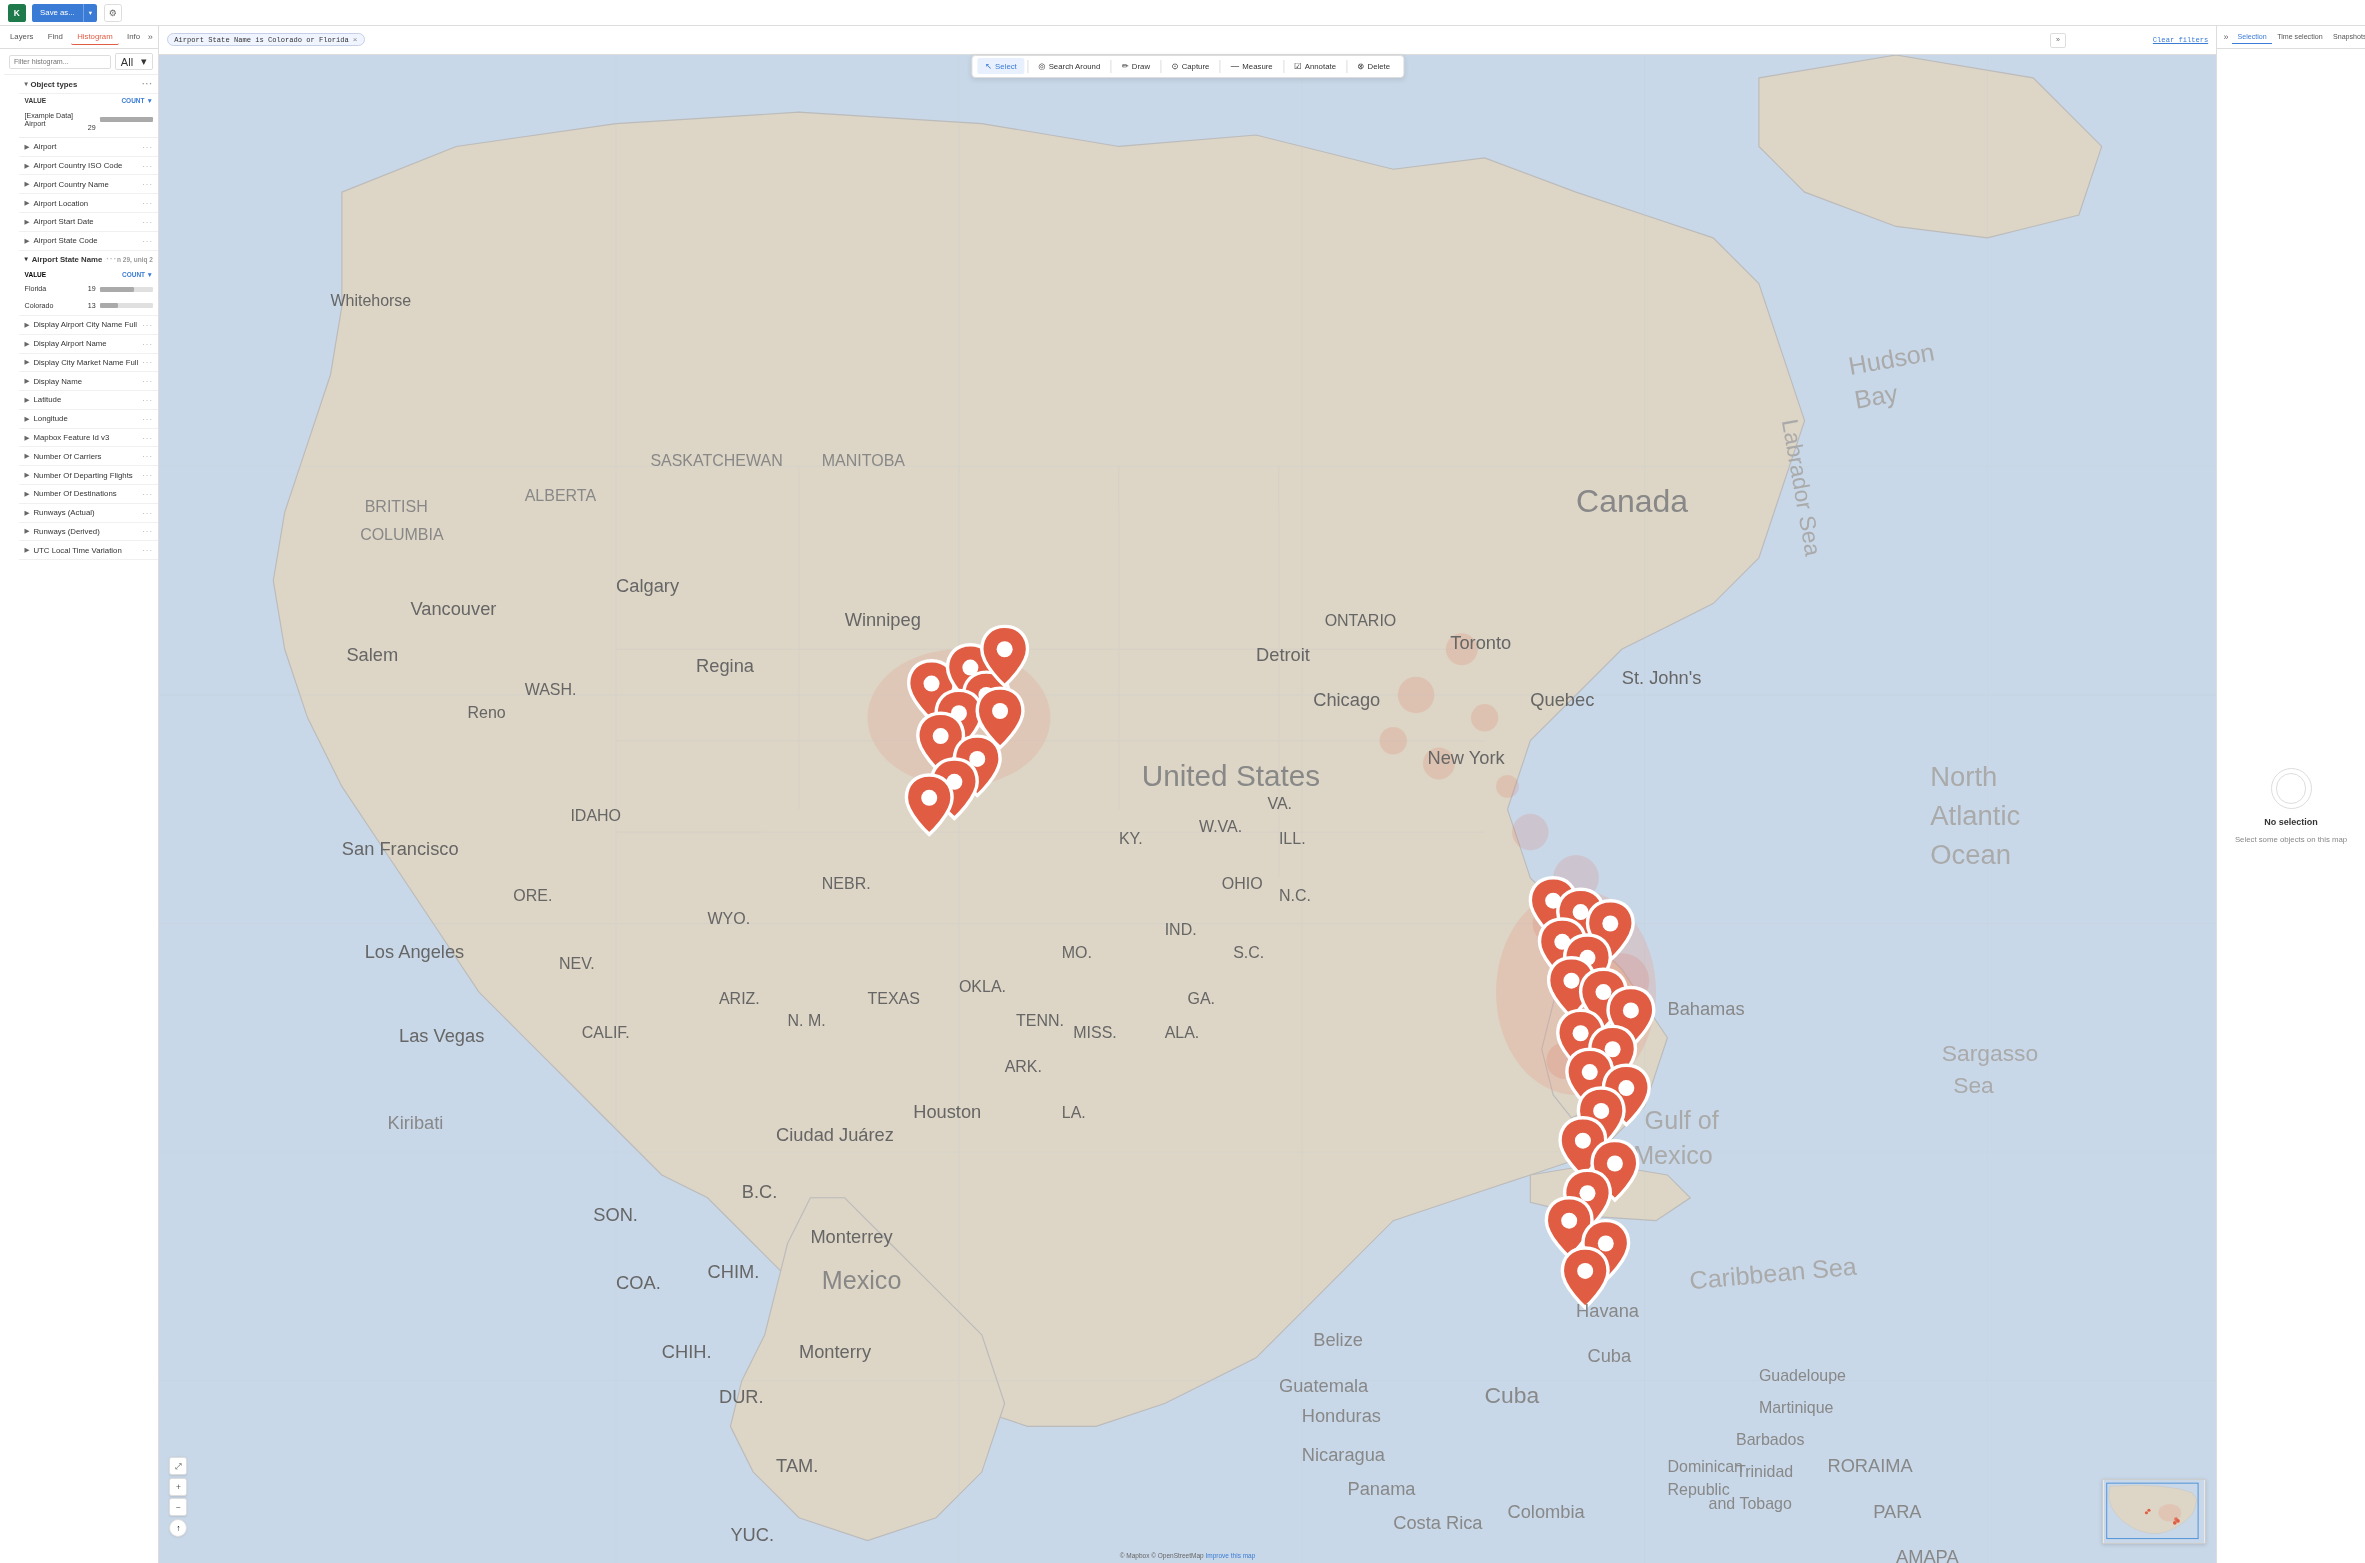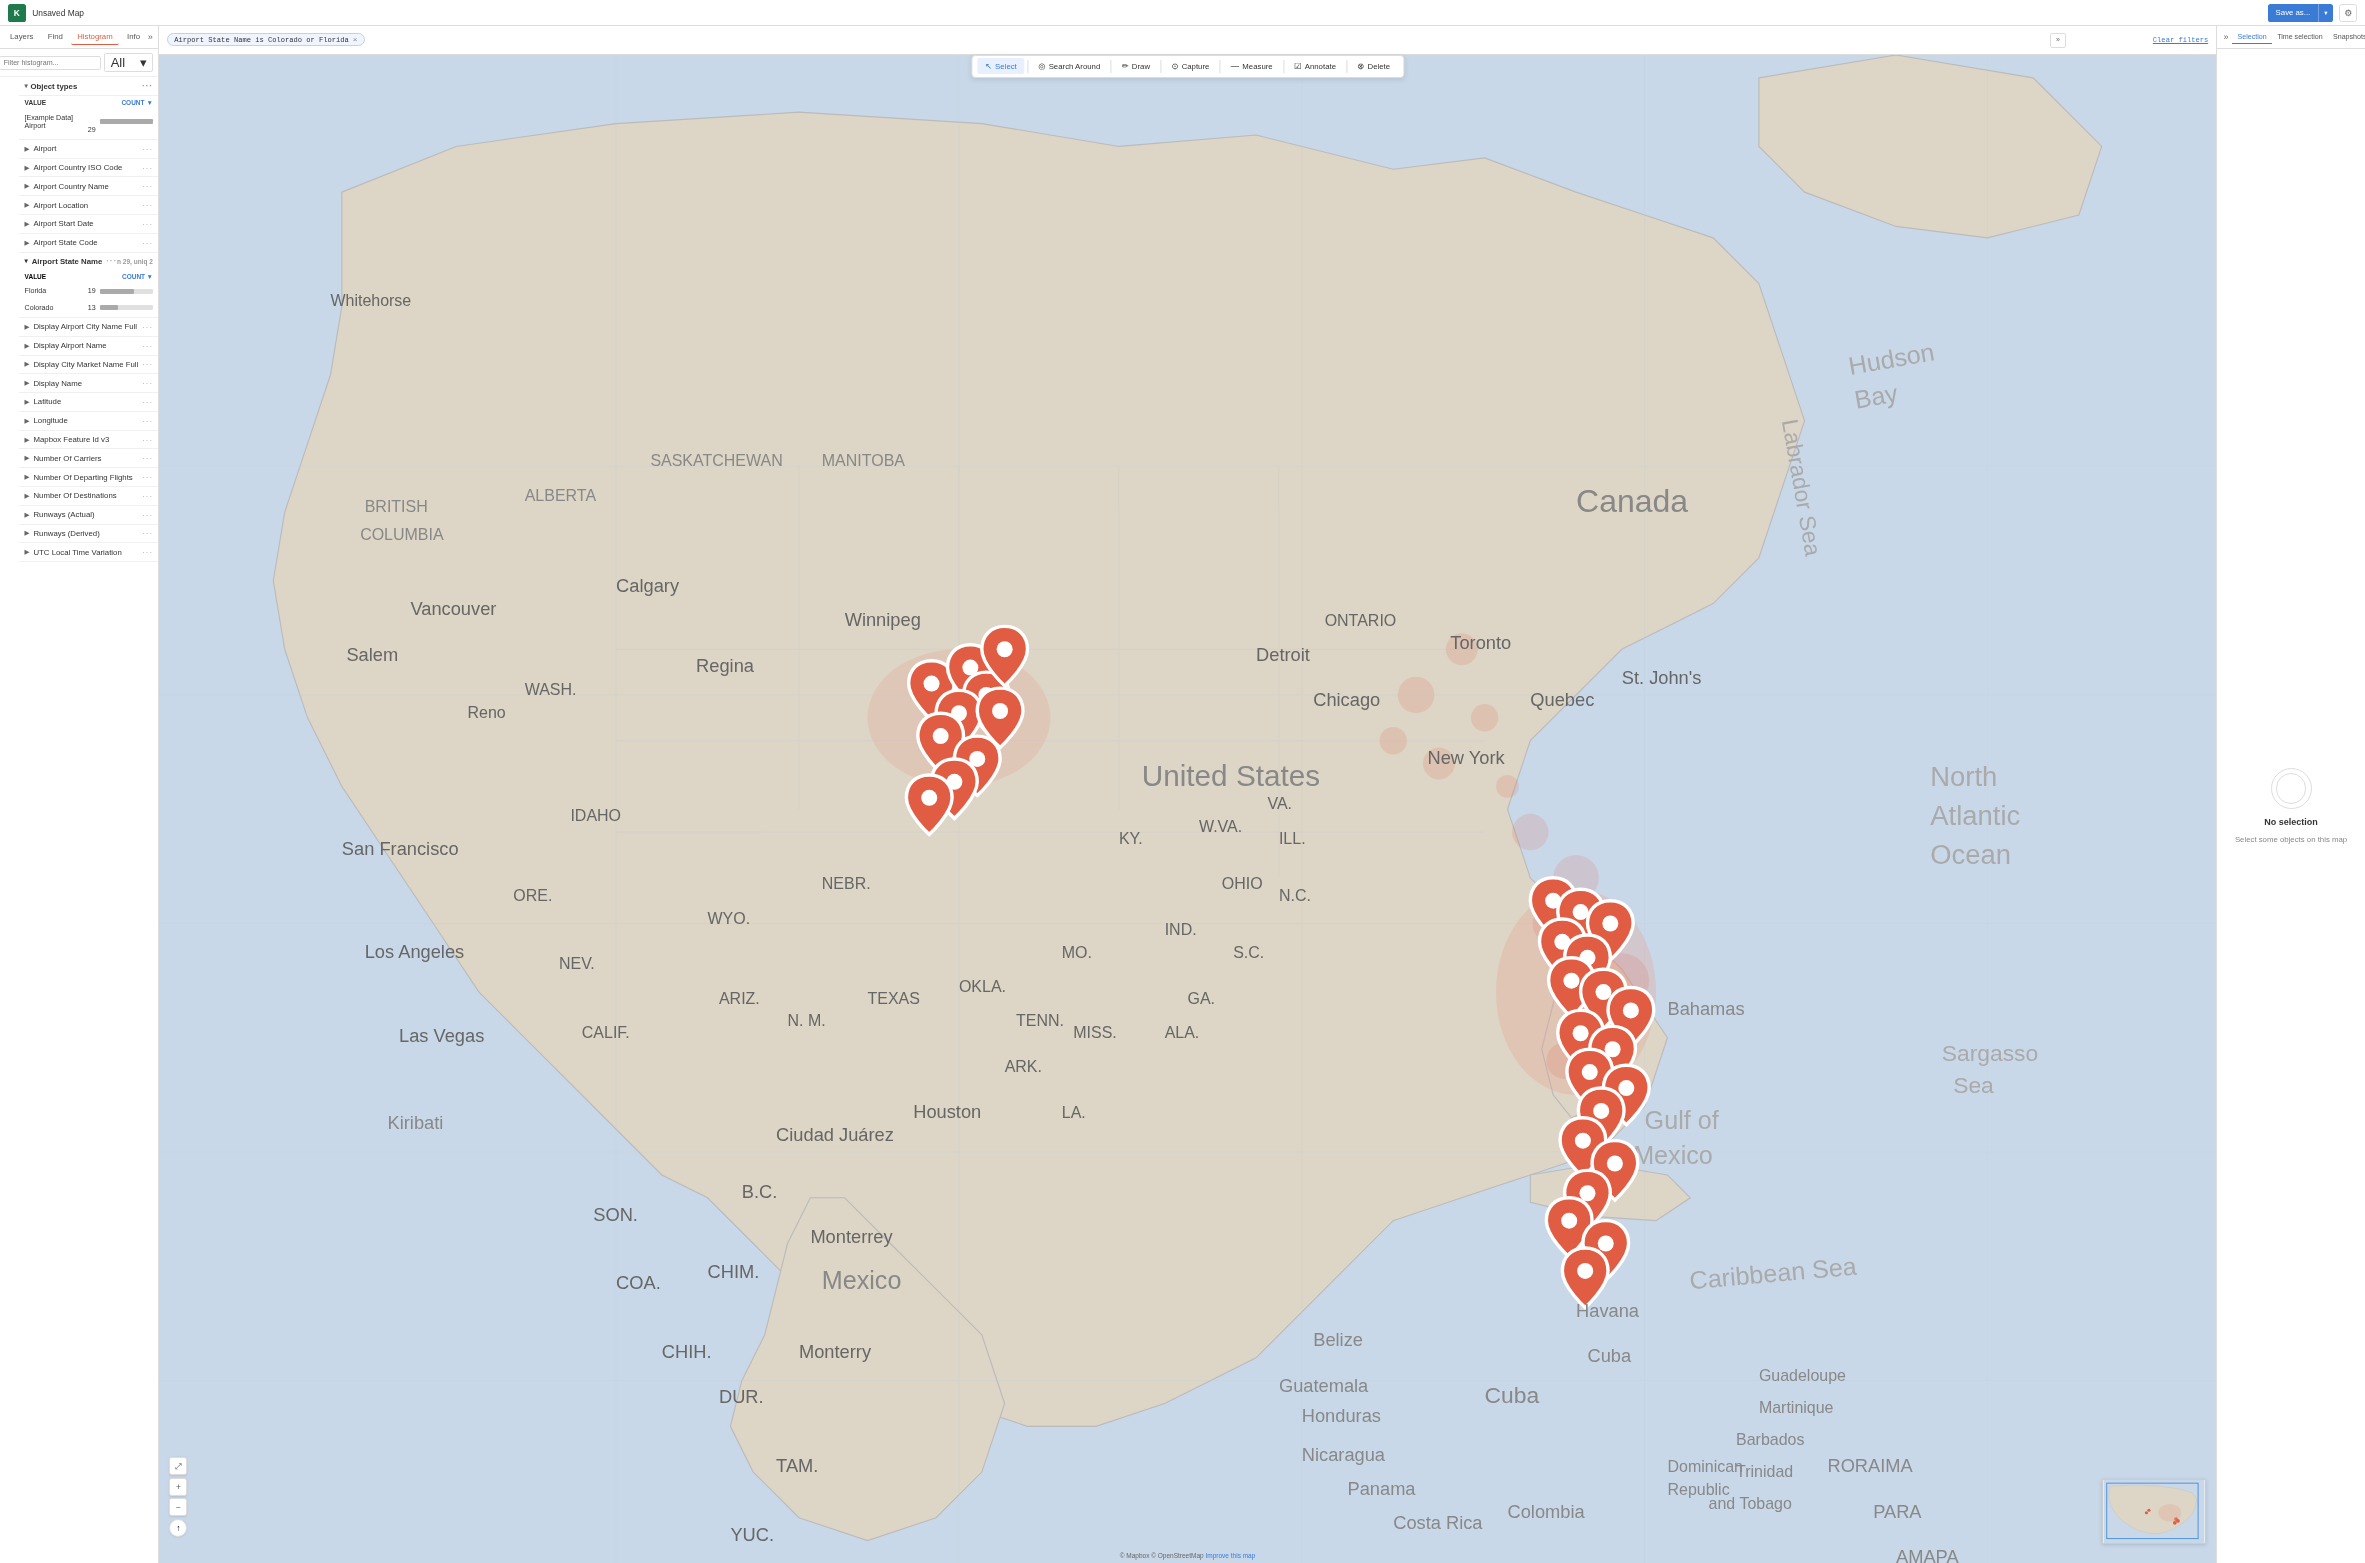--- a/index.html
+++ b/index.html
@@ -53,22 +53,22 @@
     .tab-bar .collapse-btn { margin-left: auto; cursor: pointer; color: #666; font-size: 9px; }
 
     
     .filter-row {
       display: flex; align-items: center; padding: 3.9px 5.2px; border-bottom: 0.6px solid #eee; gap: 3.9px;
     }
     .filter-input {
       flex: 1; border: 0.6px solid #ddd; border-radius: 1.9px; padding: 1.9px 3.9px; font-size: 7.1px; color: #999;
     }
     .filter-all {
-      font-size: 13px; color: #333; cursor: pointer; border: 0.6px solid #ddd; border-radius: 1.9px; padding: 1.3px 5.2px;
-      display: flex; align-items: center; gap: 15px;
+      font-size: 11px; color: #333; cursor: pointer; border: 0.6px solid #ddd; border-radius: 1.9px; padding: 1.3px 5.2px;
+      display: flex; align-items: center; gap: 8px;
     }
 
     
     .panel-content { overflow-y: auto; flex: 1; }
 
     
     .section-header {
       display: flex; align-items: center; padding: 3.9px 5.2px; cursor: pointer; font-size: 7.8px; font-weight: 600; color: #333;
       border-bottom: 0.6px solid #f0f0f0;
     }
@@ -228,21 +228,20 @@
       font-size: 8.4px; cursor: pointer; box-shadow: 0 0.6px 1.9px rgba(0,0,0,0.1);
     }
   </style>
 </head>
 <body>
 
 <div id="topbar">
   <div class="app-icon">
     <span>K</span>
   </div>
-  <span class="title">Unsaved Map</span>
   <div class="save-btn-group">
     <button class="save-btn">Save as...</button>
     <div class="save-dropdown">
       <span>▾</span>
     </div>
   </div>
   <div class="gear-btn">
     <span>⚙</span>
   </div>
 </div>

